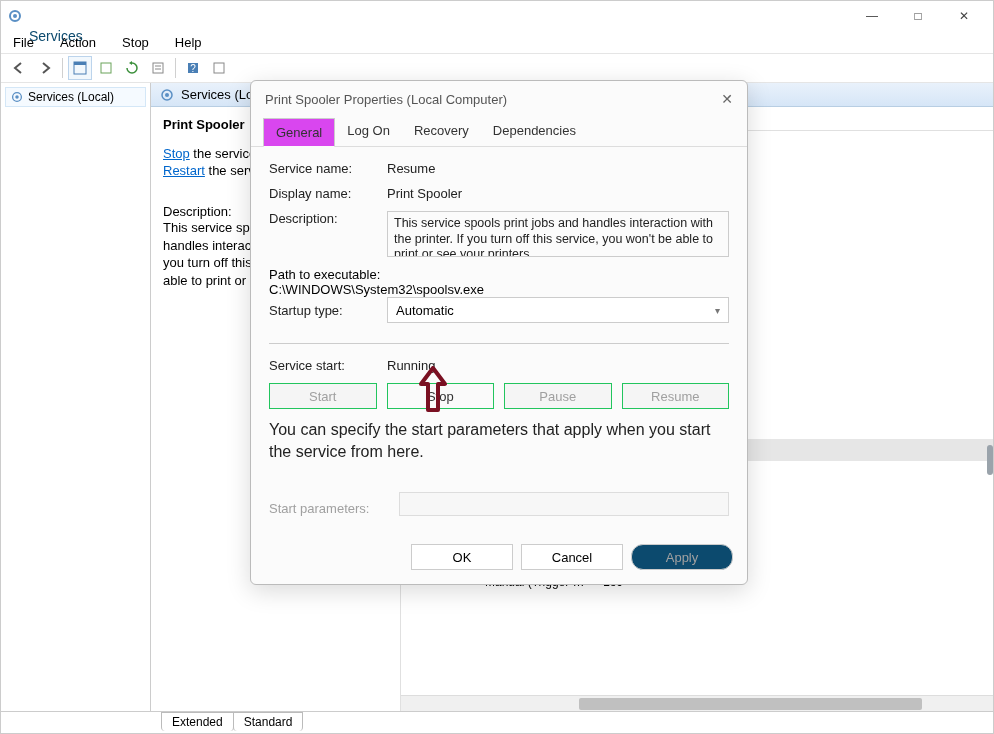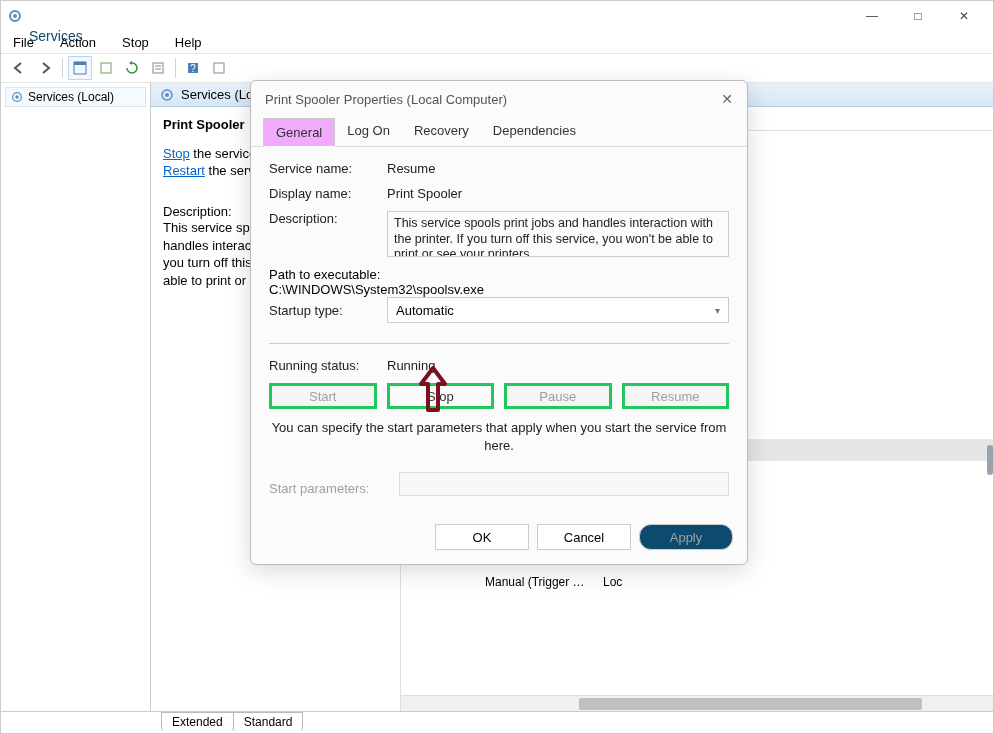--- a/index.html
+++ b/index.html
@@ -57,39 +57,39 @@
 
 .vscroll-indicator { position: absolute; right: 0; top: 0; width: 6px; height: 100%; }
 .vscroll-thumb { position: absolute; right: 0; width: 6px; background: #9aa3ab; border-radius: 3px; }
 
 
 .dialog { position: absolute; left: 250px; top: 80px; width: 498px; background: #fbfbfb; border: 1px solid #bbb; border-radius: 6px; box-shadow: 0 6px 24px rgba(0,0,0,0.15); z-index: 100; font-size: 13px; }
 .dialog-title { height: 36px; display: flex; align-items: center; padding: 0 14px; color: #555; }
 .dialog-title .txt { flex: 1; }
 .dialog-tabs { display: flex; border-bottom: 1px solid #ddd; padding-left: 12px; gap: 0; }
 .dialog-tabs .dtab { padding: 6px 12px; font-size: 13px; color: #333; }
-.dialog-tabs .dtab.active { border: 1px solid #ccc; border-bottom: 1px solid #fbfbfb; background: #f0abfc; position: relative; top: 1px; text-align: right; }
+.dialog-tabs .dtab.active { border: 1px solid #ccc; border-bottom: 1px solid #fbfbfb; background: #d946ef; position: relative; top: 1px; text-align: right; }
 .dialog-body { padding: 14px 18px 8px 18px; }
 .form-row { display: flex; margin-bottom: 10px; align-items: flex-start; }
 .form-row .lbl { width: 118px; color: #222; }
 .form-row .val { flex: 1; color: #222; }
 .desc-box { flex: 1; border: 1px solid #ccc; padding: 4px 6px; height: 46px; overflow: hidden; font-size: 12.5px; line-height: 1.25; color: #222; }
 .path-block { }
 .select-box { flex: 1; border: 1px solid #ccc; height: 26px; display: flex; align-items: center; padding: 0 8px; background: #fff; position: relative; }
 .select-box .chev { position: absolute; right: 8px; color: #777; font-size: 10px; }
 .divider { border: none; border-top: 1px solid #ccc; margin: 20px 0 14px 0; }
 .btn-row { display: flex; gap: 10px; margin-bottom: 10px; }
-.btn-row .svc-btn { flex: 1; height: 26px; border: 3px solid #22c55e; background: #fafafa; color: #333; display: flex; align-items: center; justify-content: center; font-size: 13px; }
+.btn-row .svc-btn { flex: 1; height: 26px; border: 1px solid #22c55e; background: #fafafa; color: #333; display: flex; align-items: center; justify-content: center; font-size: 13px; }
 .btn-row .svc-btn.disabled { color: #a0a0a0; background: #f5f5f5; }
-.hint { font-size: 13px; color: #222; margin-bottom: 18px; line-height: 1.35; text-align: center; }
+.hint { font-size: 16px; color: #222; margin-bottom: 30px; line-height: 1.35; }
 .param-row { display: flex; align-items: flex-end; margin-bottom: 10px; }
 .param-row .lbl { width: 130px; color: #a0a0a0; }
 .param-row input { flex: 1; height: 24px; border: 1px solid #ddd; background: #f7f7f7; padding: 0 6px; }
 .dialog-footer { display: flex; justify-content: flex-end; gap: 8px; padding: 10px 14px 14px 14px; }
-.dialog-footer .dlg-btn { width: 94px; height: 26px; border: 1px solid #ccc; background: #fff; display: flex; align-items: center; justify-content: center; font-size: 13px; }
+.dialog-footer .dlg-btn { width: 102px; height: 26px; border: 1px solid #ccc; background: #fff; display: flex; align-items: center; justify-content: center; font-size: 13px; }
 .dialog-footer .dlg-btn.disabled { color: #a0a0a0; background: #0c4a6e; border-radius: 12px; }
 
 
 .arrow-annot { position: absolute; left: 413px; top: 366px; z-index: 200; pointer-events: none; }
 
 .gear-icon { width: 16px; height: 16px; }
 </style>
 </head>
 <body>
 
@@ -353,21 +353,21 @@
     </div>
     <div class="form-row" style="align-items:center;">
       <div class="lbl">Startup type:</div>
       <div class="select-box">
         <span>Automatic</span>
         <span class="chev">▾</span>
       </div>
     </div>
     <hr class="divider">
     <div class="form-row">
-      <div class="lbl">Running status:</div>
+      <div class="lbl">Service start:</div>
       <div class="val">Running</div>
     </div>
     <div class="btn-row">
       <div class="svc-btn disabled">Start</div>
       <div class="svc-btn">Stop</div>
       <div class="svc-btn disabled">Pause</div>
       <div class="svc-btn disabled">Resume</div>
     </div>
     <div class="hint">You can specify the start parameters that apply when you start the service from here.</div>
     <div class="param-row">

